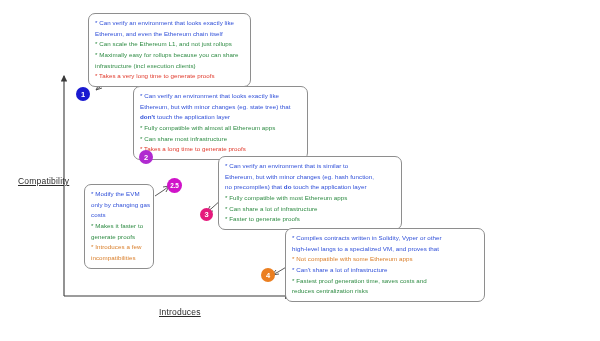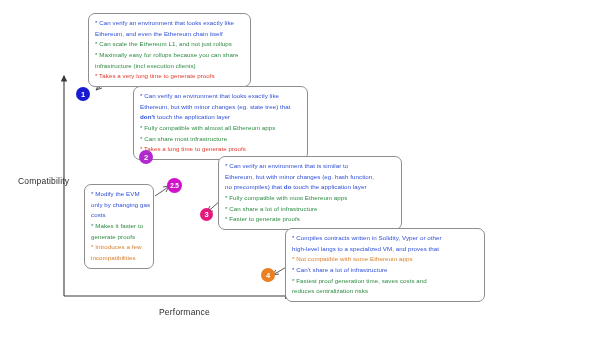--- a/index.html
+++ b/index.html
@@ -26,20 +26,21 @@
     width: 600px;
     height: 341px;
     pointer-events: none;
   }
   .axis-label {
     position: absolute;
     font-size: 8.5px;
     color: #2b2b2b;
     letter-spacing: .2px;
     white-space: nowrap;
+    text-decoration: underline;
   }
   #label-compatibility { left: 18px; top: 176px; }
   #label-performance { left: 159px; top: 307px; }
 
   
   .callout {
     position: absolute;
     box-sizing: border-box;
     border: 1px solid #8e8e8e;
     border-radius: 7px;
@@ -151,21 +152,21 @@
     <path d="M169,186 L163,187 M169,186 L166,192" stroke="#4a4a4a" stroke-width="0.9" fill="none"></path>
 
     <path d="M222,199 L212,208 L207,212" stroke="#4a4a4a" stroke-width="0.9" fill="none"></path>
     <path d="M207,212 L213,211 M207,212 L210,206" stroke="#4a4a4a" stroke-width="0.9" fill="none"></path>
 
     <path d="M288,266 L278,272 L272,275" stroke="#4a4a4a" stroke-width="0.9" fill="none"></path>
     <path d="M272,275 L279,274 M272,275 L276,270" stroke="#4a4a4a" stroke-width="0.9" fill="none"></path>
   </svg>
 
   <div class="axis-label" id="label-compatibility">Compatibility</div>
-  <div class="axis-label" id="label-performance">Performance</div>
+  <div class="axis-label" id="label-performance">Introduces</div>
 
   <div class="callout" id="box-1">
     <div class="ln c-blue">* Can verify an environment that looks exactly like</div>
     <div class="ln c-blue">Ethereum, and even the Ethereum chain itself</div>
     <div class="ln c-green">* Can scale the Ethereum L1, and not just rollups</div>
     <div class="ln c-green">* Maximally easy for rollups because you can share</div>
     <div class="ln c-green">infrastructure (incl execution clients)</div>
     <div class="ln c-red">* Takes a very long time to generate proofs</div>
   </div>
 

